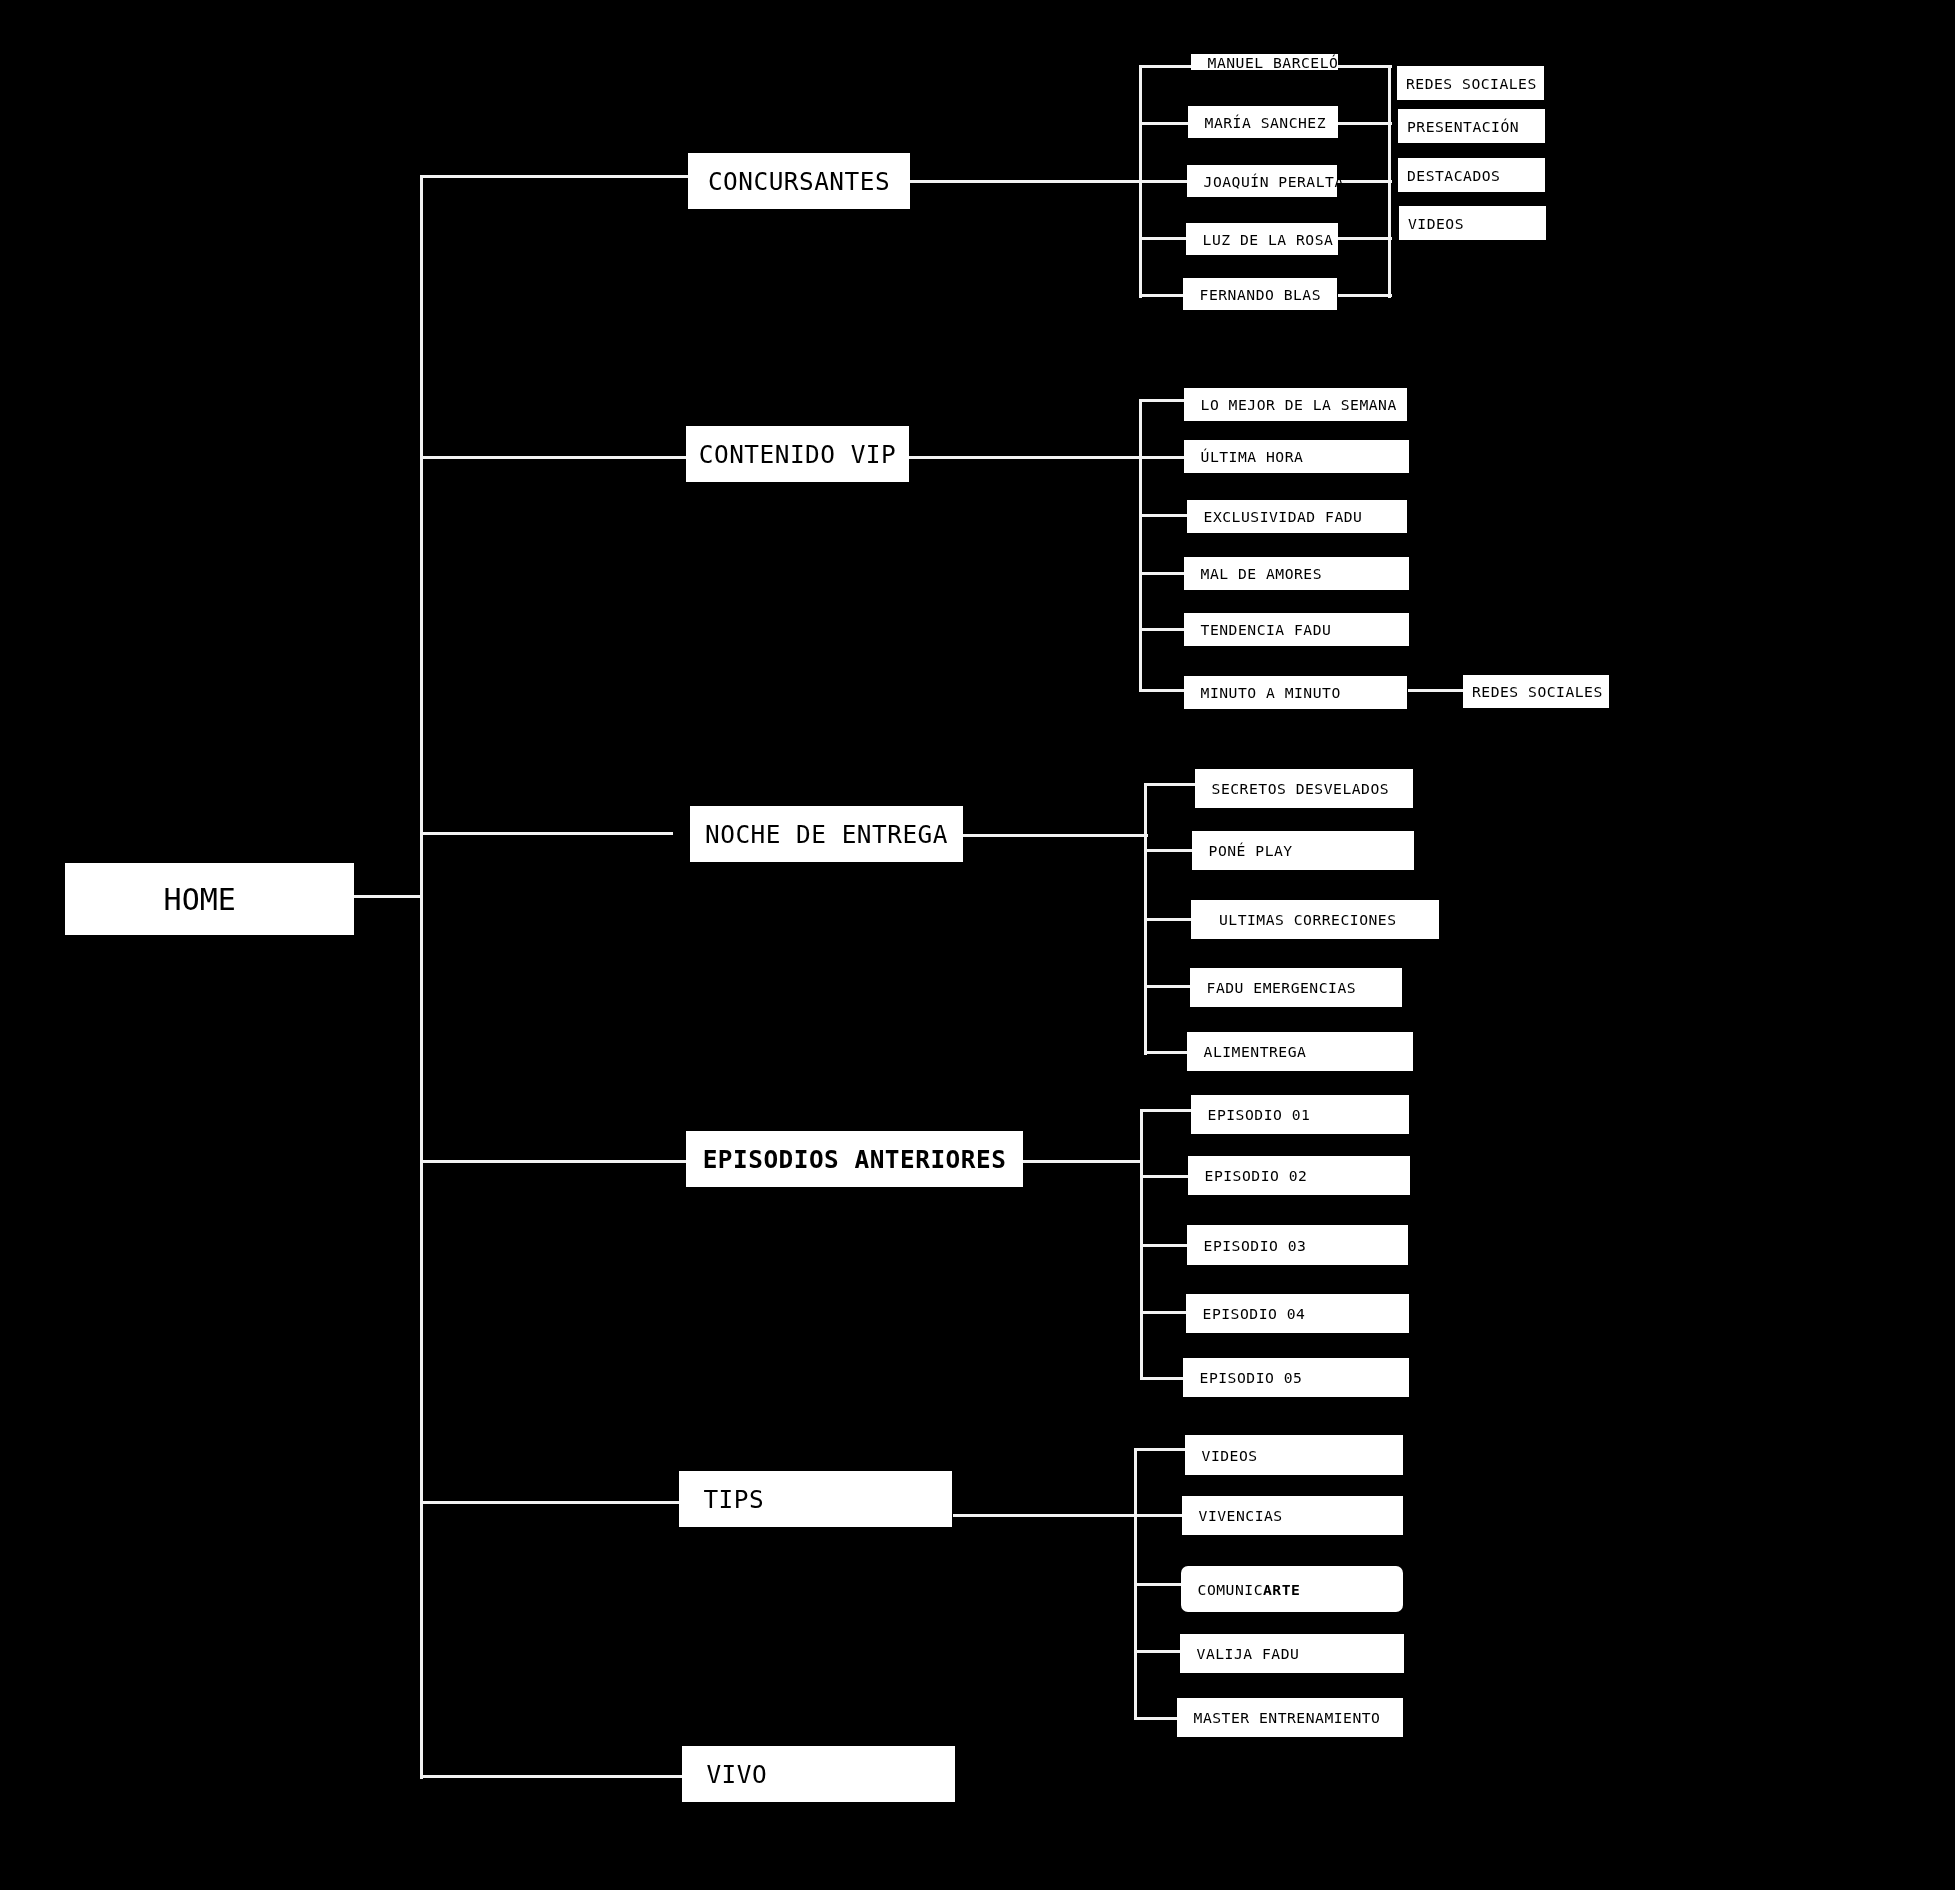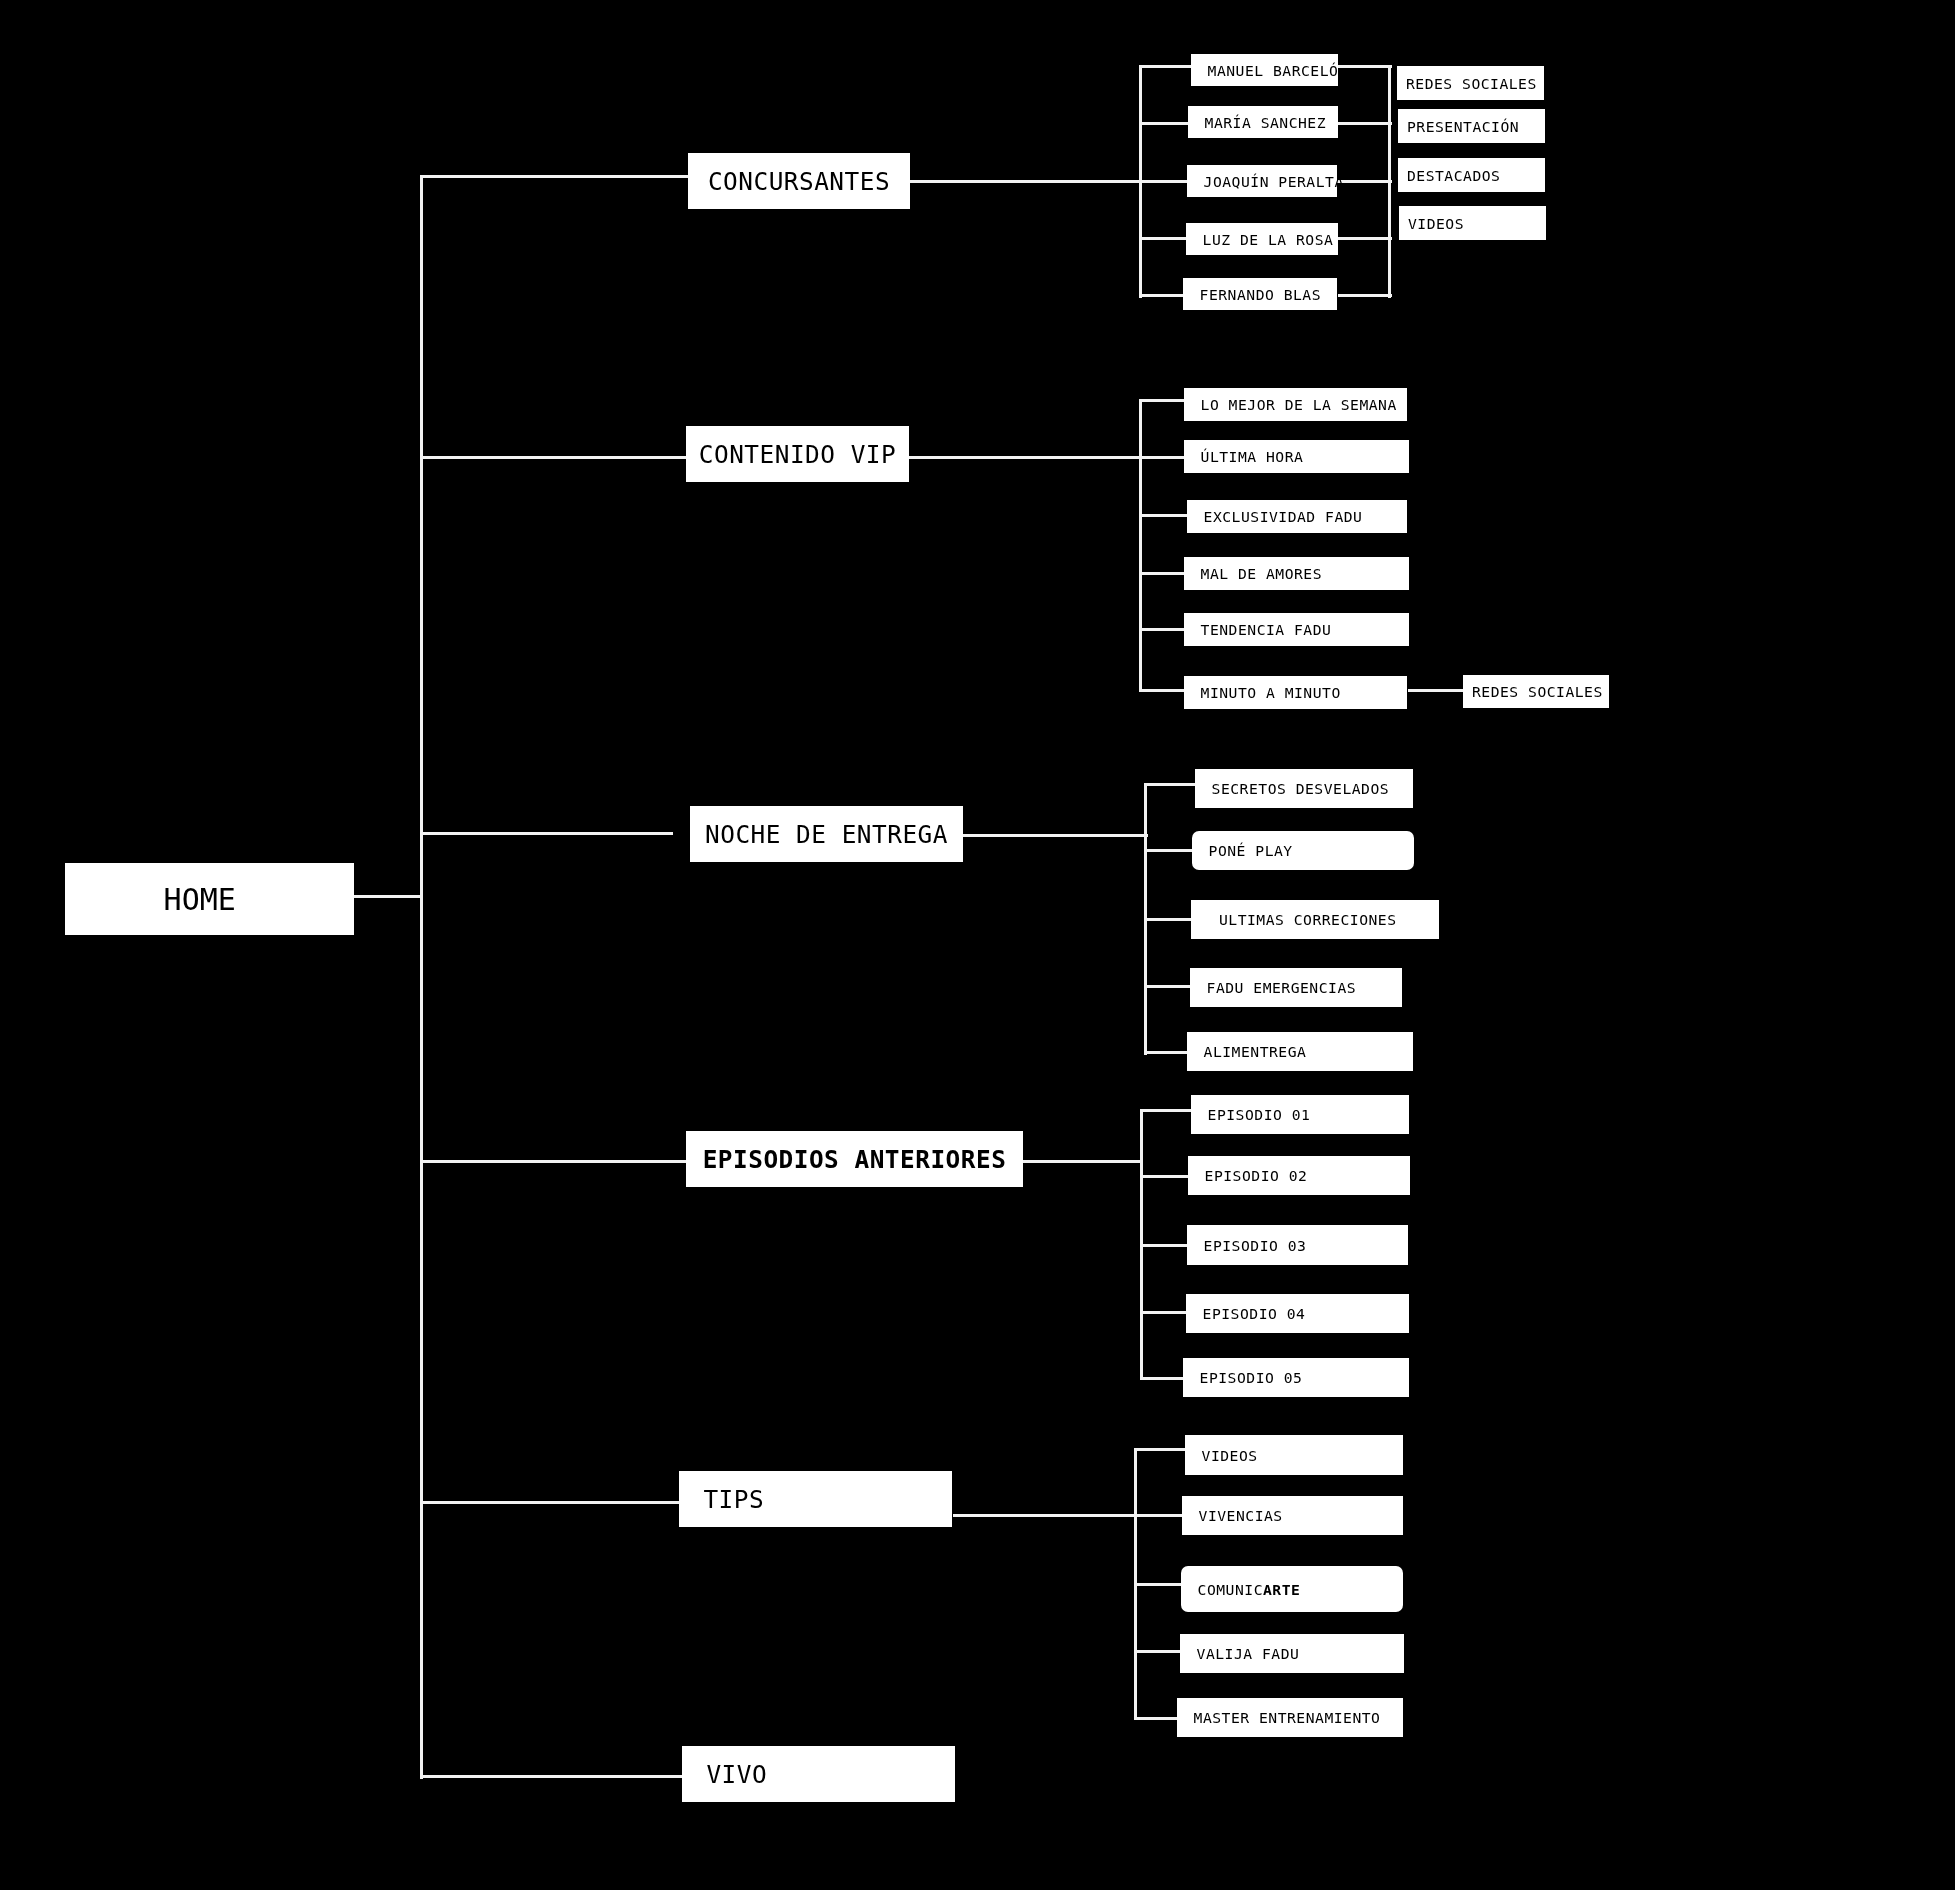--- a/index.html
+++ b/index.html
@@ -83,41 +83,41 @@
 
 <div class="box l0" style="left:65px;top:863px;width:289px;height:72px;">HOME</div>
 
 <div class="box l1 center" style="left:688px;top:153px;width:222px;height:56px;">CONCURSANTES</div>
 <div class="box l1 center" style="left:686px;top:426px;width:223px;height:56px;">CONTENIDO VIP</div>
 <div class="box l1 center" style="left:690px;top:806px;width:273px;height:56px;">NOCHE DE ENTREGA</div>
 <div class="box l1 center" style="left:686px;top:1131px;width:337px;height:56px;font-weight:bold;">EPISODIOS ANTERIORES</div>
 <div class="box l1" style="left:679px;top:1471px;width:273px;height:56px;">TIPS</div>
 <div class="box l1" style="left:682px;top:1746px;width:273px;height:56px;">VIVO</div>
 
-<div class="box l2" style="left:1191px;top:54px;width:147px;height:32px;">MANUEL BARCELÓ</div>
+<div class="box l2" style="left:1191px;top:54px;width:147px;height:16px;">MANUEL BARCELÓ</div>
 <div class="box l2" style="left:1188px;top:106px;width:150px;height:32px;">MARÍA SANCHEZ</div>
 <div class="box l2" style="left:1187px;top:165px;width:150px;height:32px;">JOAQUÍN PERALTA</div>
 <div class="box l2" style="left:1186px;top:223px;width:152px;height:32px;">LUZ DE LA ROSA</div>
 <div class="box l2" style="left:1183px;top:278px;width:154px;height:32px;">FERNANDO BLAS</div>
 
 <div class="box l3" style="left:1397px;top:66px;width:147px;height:34px;">REDES SOCIALES</div>
 <div class="box l3" style="left:1398px;top:109px;width:147px;height:34px;">PRESENTACIÓN</div>
 <div class="box l3" style="left:1398px;top:158px;width:147px;height:34px;">DESTACADOS</div>
 <div class="box l3" style="left:1399px;top:206px;width:147px;height:34px;">VIDEOS</div>
 
 <div class="box l2" style="left:1184px;top:388px;width:223px;height:33px;">LO MEJOR DE LA SEMANA</div>
 <div class="box l2" style="left:1184px;top:440px;width:225px;height:33px;">ÚLTIMA HORA</div>
 <div class="box l2" style="left:1187px;top:500px;width:220px;height:33px;">EXCLUSIVIDAD FADU</div>
 <div class="box l2" style="left:1184px;top:557px;width:225px;height:33px;">MAL DE AMORES</div>
 <div class="box l2" style="left:1184px;top:613px;width:225px;height:33px;">TENDENCIA FADU</div>
 <div class="box l2" style="left:1184px;top:676px;width:223px;height:33px;">MINUTO A MINUTO</div>
 <div class="box l3" style="left:1463px;top:675px;width:146px;height:33px;">REDES SOCIALES</div>
 
 <div class="box l2" style="left:1195px;top:769px;width:218px;height:39px;">SECRETOS DESVELADOS</div>
-<div class="box l2" style="left:1192px;top:831px;width:222px;height:39px;border-radius:7px;">PONÉ PLAY</div>
+<div class="box l2" style="left:1192px;top:831px;width:222px;height:39px;">PONÉ PLAY</div>
 <div class="box l2" style="left:1191px;top:900px;width:248px;height:39px;padding-left:28px;">ULTIMAS CORRECIONES</div>
 <div class="box l2" style="left:1190px;top:968px;width:212px;height:39px;">FADU EMERGENCIAS</div>
 <div class="box l2" style="left:1187px;top:1032px;width:226px;height:39px;">ALIMENTREGA</div>
 
 <div class="box l2" style="left:1191px;top:1095px;width:218px;height:39px;">EPISODIO 01</div>
 <div class="box l2" style="left:1188px;top:1156px;width:222px;height:39px;">EPISODIO 02</div>
 <div class="box l2" style="left:1187px;top:1225px;width:221px;height:40px;">EPISODIO 03</div>
 <div class="box l2" style="left:1186px;top:1294px;width:223px;height:39px;">EPISODIO 04</div>
 <div class="box l2" style="left:1183px;top:1358px;width:226px;height:39px;">EPISODIO 05</div>
 

